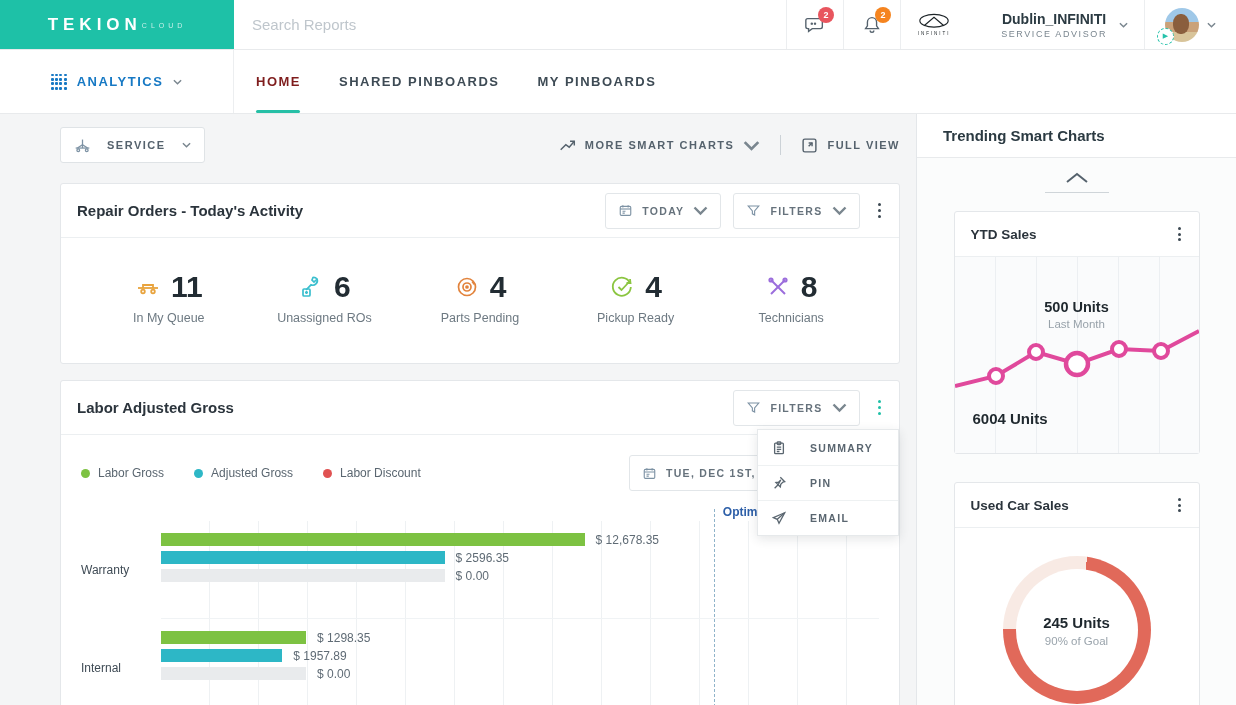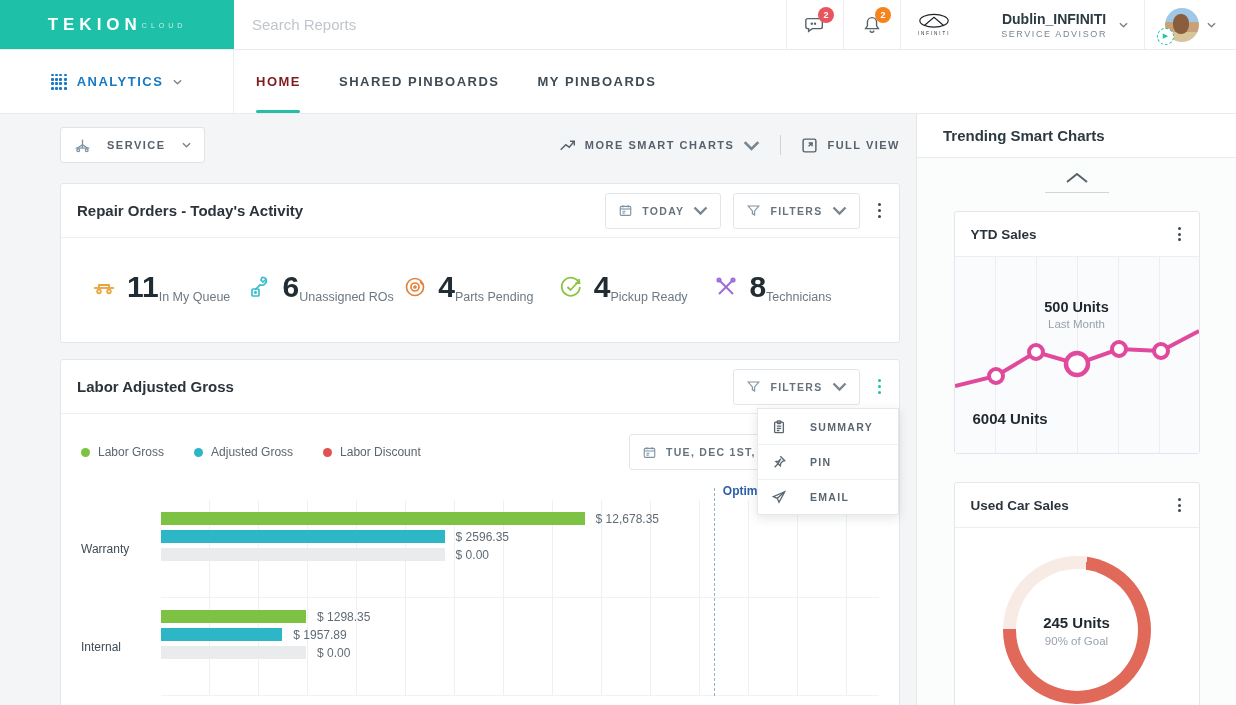--- a/index.html
+++ b/index.html
@@ -70,21 +70,21 @@
   .sm-btn { background:#fff; border:1px solid #e2e6e9; border-radius:3px; height:36px; display:flex; align-items:center; gap:9px; padding:0 12px; cursor:pointer; }
   .sm-btn .lbl { font-size:10.5px; font-weight:bold; letter-spacing:1.3px; color:#66727c; }
   .sm-btn svg { width:15px; height:15px; stroke:#7d92a4; fill:none; stroke-width:1.5; }
   .kebab { display:flex; flex-direction:column; gap:2.5px; padding:4px 2px; cursor:pointer; margin-left:4px; }
   .kebab i { width:3.5px; height:3.5px; border-radius:50%; background:#3c4852; }
   .kebab.teal i { background:#1ec0a7; }
 
   
   .repair-card { margin-top:20px; }
   .stats-row { display:grid; grid-template-columns:repeat(5,1fr); padding:32px 30px 38px; }
-  .stat { display:flex; flex-direction:row; align-items:flex-end; }
+  .stat { display:flex; flex-direction:column; align-items:center; }
   .stat-top { display:flex; align-items:center; gap:10px; }
   .stat-top svg { width:26px; height:26px; }
   .stat-val { font-size:30px; font-weight:bold; color:#222c33; }
   .stat-label { font-size:12.5px; color:#6d7982; margin-top:7px; }
 
   
   .labor-card { margin-top:16px; position:relative; height:400px; }
   .labor-body { padding:0 20px; }
   .legend-row { margin-top:20px; display:flex; align-items:center; }
   .legend-item { display:flex; align-items:center; gap:8px; margin-right:30px; }

